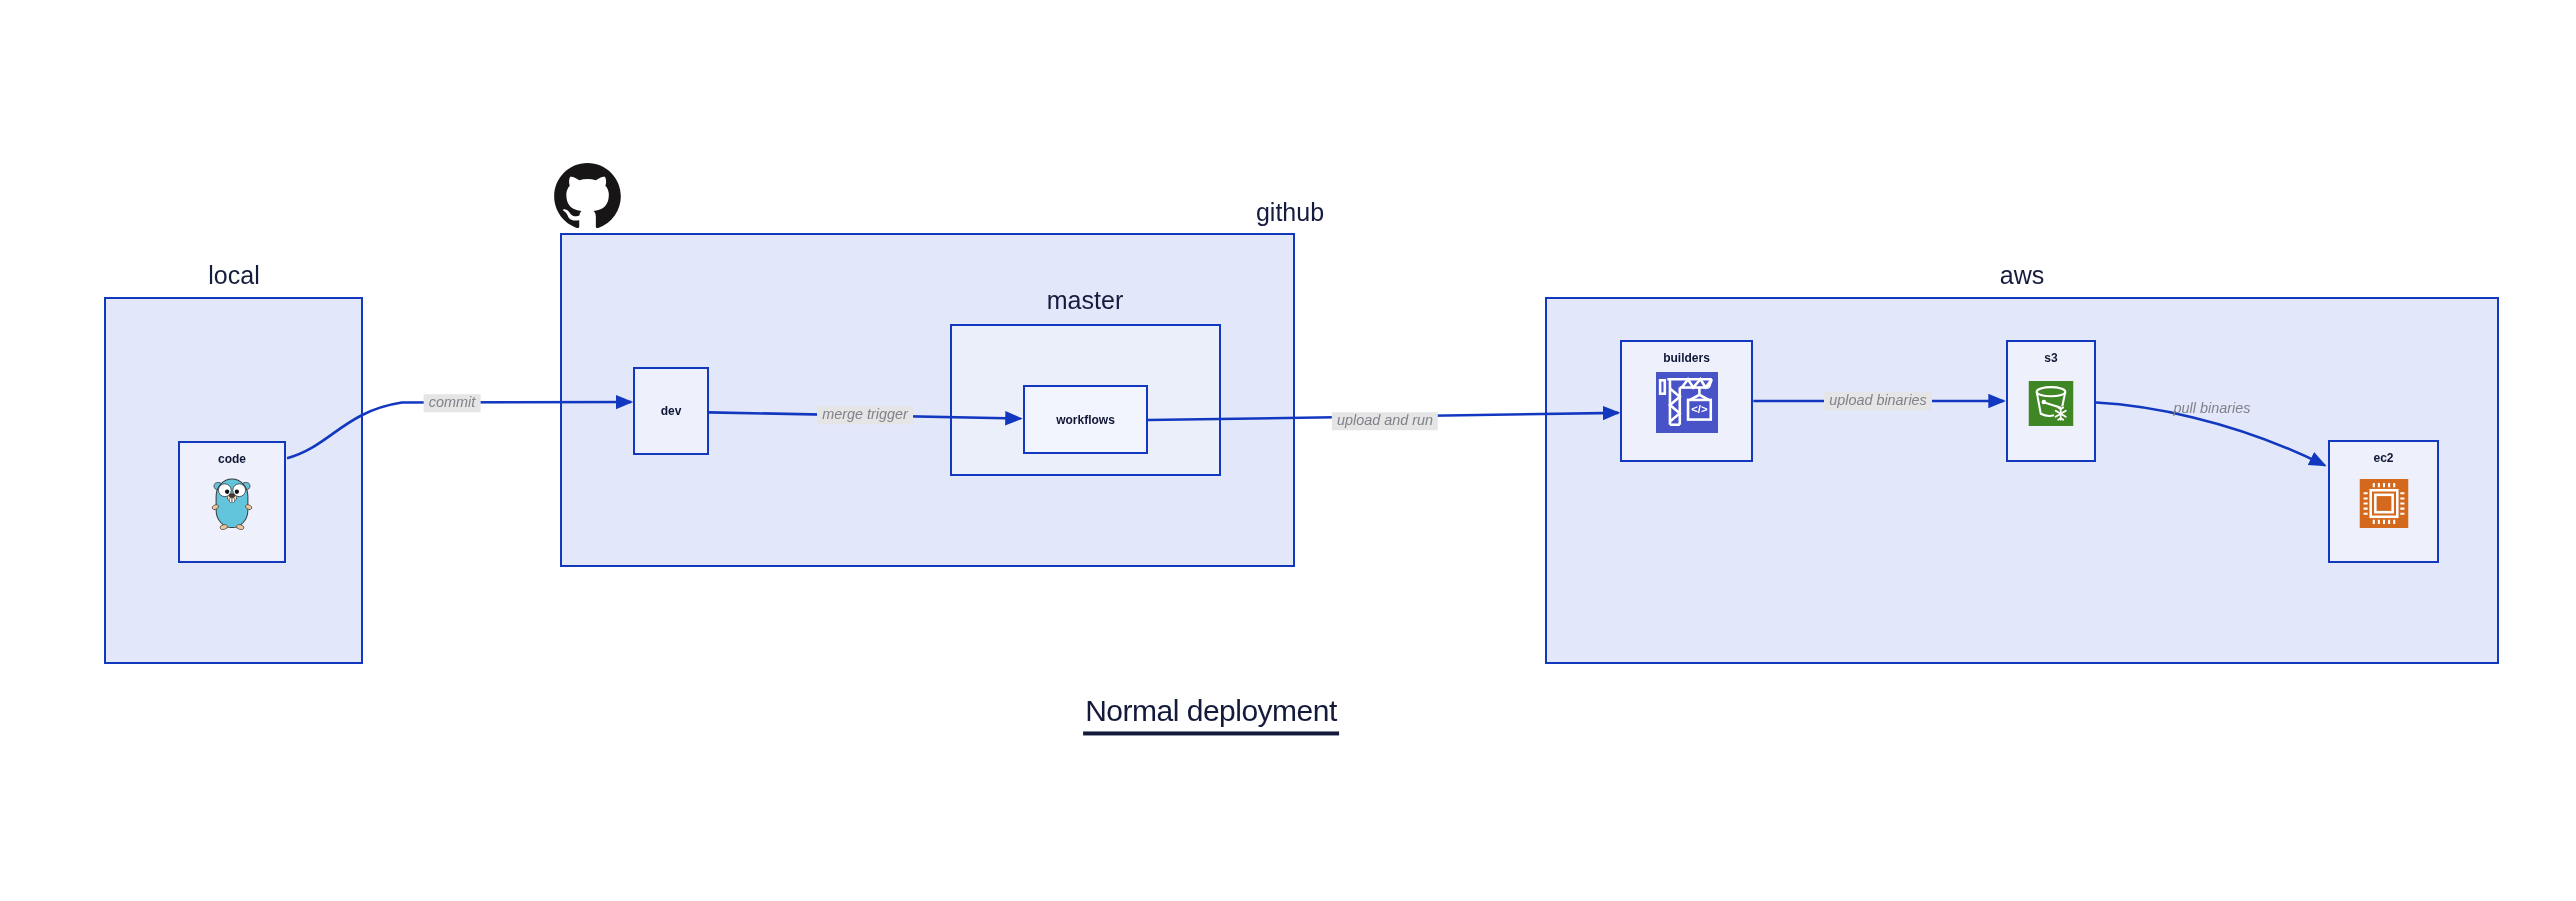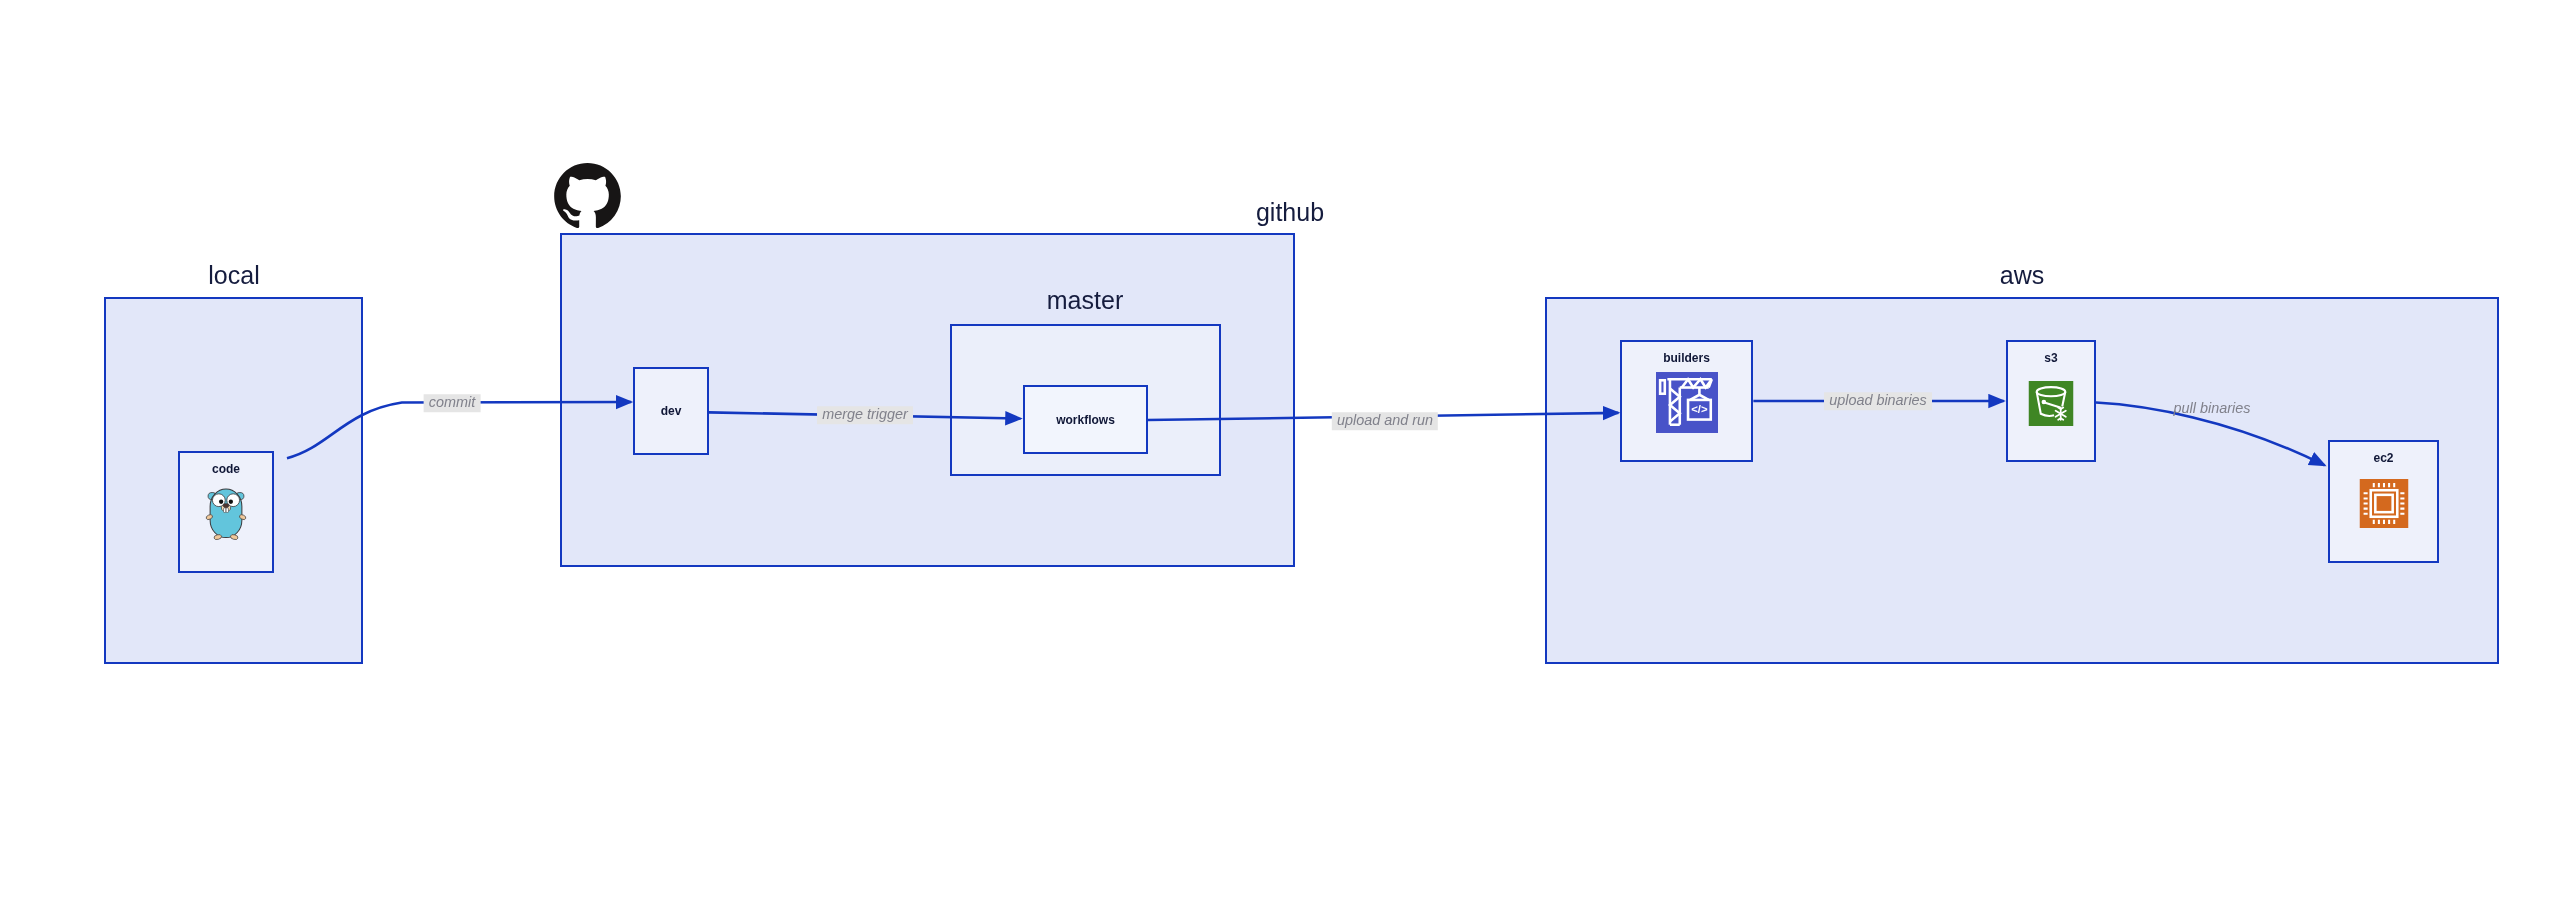--- a/index.html
+++ b/index.html
@@ -47,21 +47,21 @@
     <svg width="67" height="65" viewBox="0 0 16 15.6">
       <path fill="#171515" d="M8 0C3.58 0 0 3.58 0 8c0 3.54 2.29 6.53 5.47 7.59.4.07.55-.17.55-.38
         0-.19-.01-.82-.01-1.49-2.01.37-2.53-.49-2.69-.94-.09-.23-.48-.94-.82-1.13-.28-.15-.68-.52-.01-.53
         .63-.01 1.08.58 1.23.82.72 1.21 1.87.87 2.33.66.07-.52.28-.87.51-1.07-1.78-.2-3.64-.89-3.64-3.95
         0-.87.31-1.59.82-2.15-.08-.2-.36-1.02.08-2.12 0 0 .67-.21 2.2.82.64-.18 1.32-.27 2-.27s1.36.09 2 .27
         c1.53-1.04 2.2-.82 2.2-.82.44 1.1.16 1.92.08 2.12.51.56.82 1.27.82 2.15 0 3.07-1.87 3.75-3.65 3.95
         .29.25.54.73.54 1.48 0 1.07-.01 1.93-.01 2.2 0 .21.15.46.55.38A8.01 8.01 0 0 0 16 8c0-4.42-3.58-8-8-8z"></path>
     </svg>
   </div>
 
-  <div class="node" style="left:178px;top:451px;width:96px;height:122px;">
+  <div class="node" style="left:178px;top:441px;width:108px;height:122px;">
     <div class="node-label">code</div>
     <div class="icon-wrap" style="left:50%;top:31px;transform:translateX(-50%);">
       <svg width="42" height="56" viewBox="0 0 82 108">
         <ellipse cx="14" cy="23" rx="8" ry="7" fill="#62C5DC" stroke="#3A3A3C" stroke-width="1.6"></ellipse>
         <ellipse cx="68" cy="23" rx="8" ry="7" fill="#62C5DC" stroke="#3A3A3C" stroke-width="1.6"></ellipse>
         <rect x="10" y="9" width="62" height="95" rx="31" ry="34" fill="#62C5DC" stroke="#3A3A3C" stroke-width="2"></rect>
         <circle cx="27" cy="31" r="12.5" fill="#ffffff" stroke="#3A3A3C" stroke-width="1.6"></circle>
         <circle cx="55" cy="31" r="12.5" fill="#ffffff" stroke="#3A3A3C" stroke-width="1.6"></circle>
         <circle cx="31.5" cy="34" r="4.2" fill="#111111"></circle>
         <circle cx="50.5" cy="34" r="4.2" fill="#111111"></circle>
@@ -182,15 +182,16 @@
       <path marker-end="url(#arrow)" d="M 4068 781 C 4160 786, 4330 812, 4512 903"></path>
     </g>
   </svg>
 
   <div class="edge-label on-white" style="left:452px;top:403px;">commit</div>
   <div class="edge-label on-fill" style="left:865px;top:415px;">merge trigger</div>
   <div class="edge-label on-white" style="left:1385px;top:421px;">upload and run</div>
   <div class="edge-label on-fill" style="left:1878px;top:401px;">upload binaries</div>
   <div class="edge-label no-bg" style="left:2212px;top:409px;">pull binaries</div>
 
+  <div class="diagram-title">Normal deployment</div>
 
 </div>
 
 
 </body></html>

